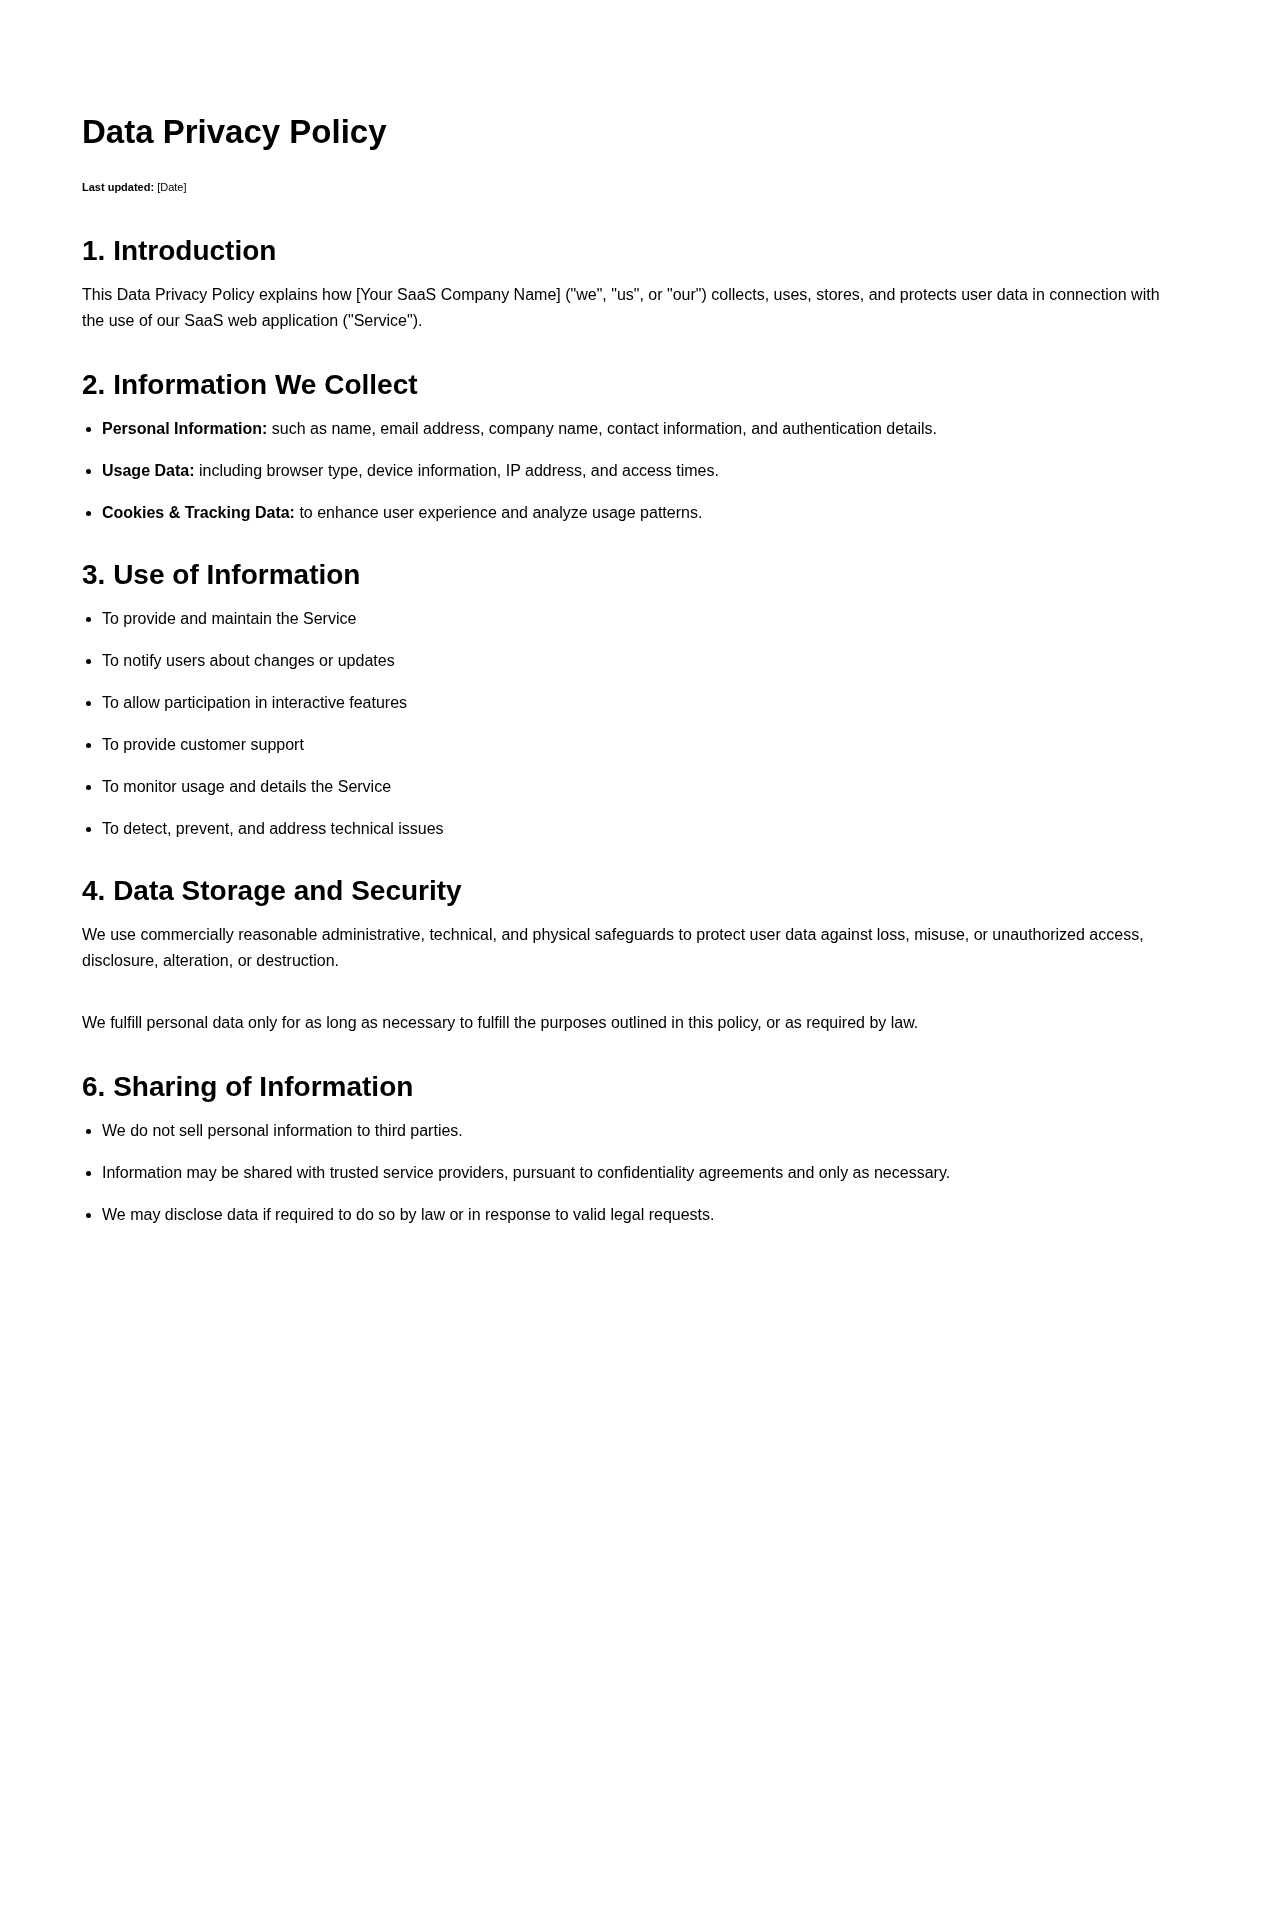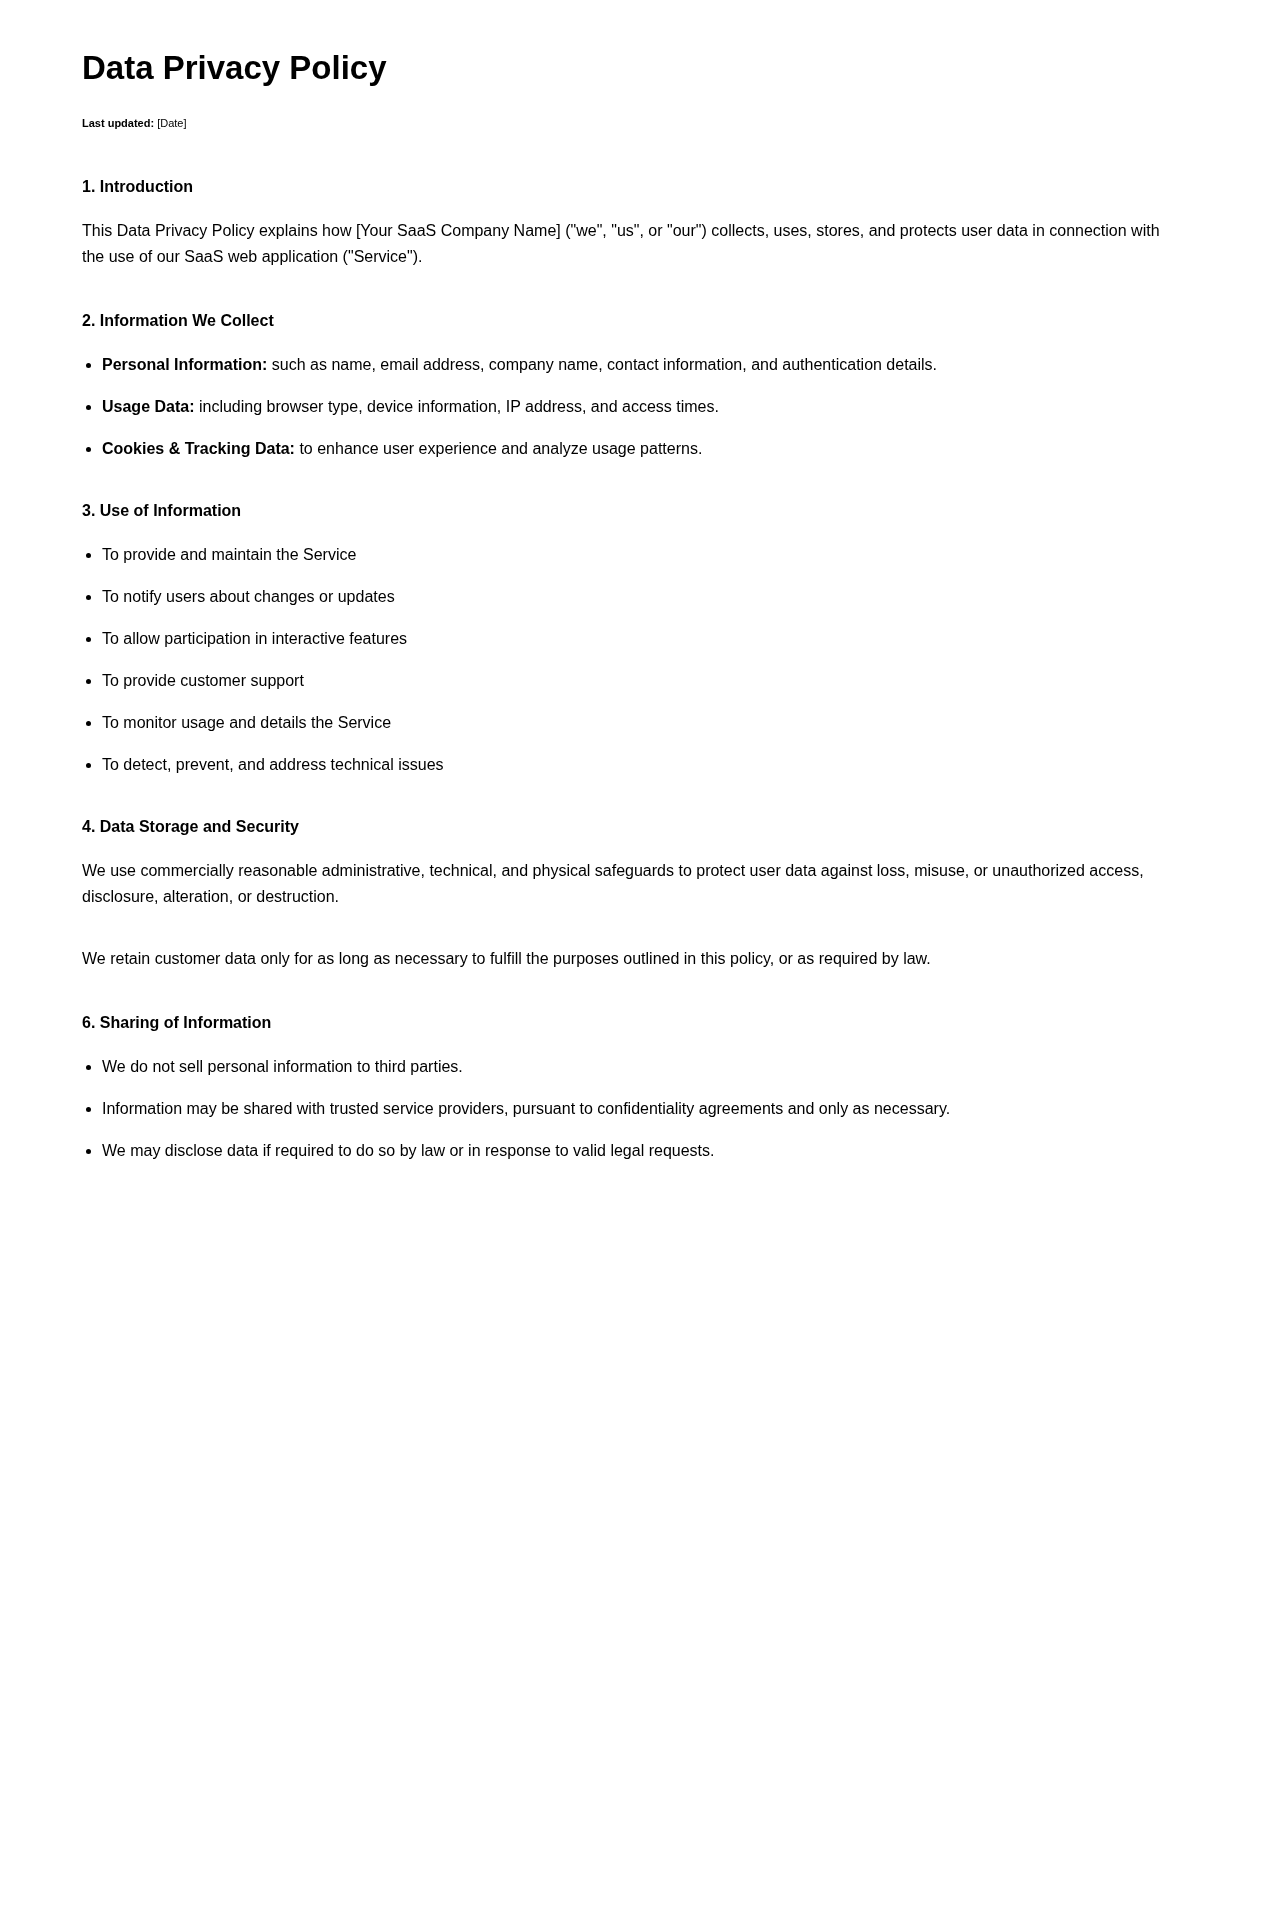--- a/index.html
+++ b/index.html
@@ -1,24 +1,24 @@
 <!DOCTYPE html>
 <html><head>
 <meta charset="utf-8">
 <style>
   html, body { margin: 0; padding: 0; background: #ffffff; }
   body {
     width: 1263px; height: 1931px; overflow: hidden;
     font-family: "Liberation Sans", sans-serif; color: #000000;
   }
-  .page { padding: 48px 82px 0 82px; width: 1099px; }
+  .page { padding: 112px 82px 0 82px; width: 1099px; }
   h1 { font-size: 33px; font-weight: bold; margin: 0 0 22px 0; line-height: 40px; }
   .updated { font-size: 11px; margin: 0 0 36px 0; line-height: 26px; }
   .updated b { font-weight: bold; }
-  h2 { font-size: 16px; font-weight: bold; margin: 0 0 16px 0; line-height: 30px; }
+  h2 { font-size: 28px; font-weight: bold; margin: 0 0 16px 0; line-height: 30px; }
   p.body { font-size: 16px; line-height: 26px; margin: 0 0 36px 0; }
   ul { margin: 0 0 34px 0; padding-left: 20px; }
   li { font-size: 16px; line-height: 26px; margin-bottom: 16px; }
   li:last-child { margin-bottom: 0; }
   li b { font-weight: bold; }
 </style>
 </head>
 <body>
 
 <div class="page">
@@ -41,21 +41,21 @@
     <li>To notify users about changes or updates</li>
     <li>To allow participation in interactive features</li>
     <li>To provide customer support</li>
     <li>To monitor usage and details the Service</li>
     <li>To detect, prevent, and address technical issues</li>
   </ul>
 
   <h2>4. Data Storage and Security</h2>
   <p class="body">We use commercially reasonable administrative, technical, and physical safeguards to protect user data against loss, misuse, or unauthorized access, disclosure, alteration, or destruction.</p>
 
-  <p class="body">We retain customer data only for as long as necessary to fulfill the purposes outlined in this policy, or as required by law.</p>
+  <p class="body">We fulfill personal data only for as long as necessary to fulfill the purposes outlined in this policy, or as required by law.</p>
 
   <h2>6. Sharing of Information</h2>
   <ul>
     <li>We do not sell personal information to third parties.</li>
     <li>Information may be shared with trusted service providers, pursuant to confidentiality agreements and only as necessary.</li>
     <li>We may disclose data if required to do so by law or in response to valid legal requests.</li>
   </ul>
 </div>
 
 </body></html>

